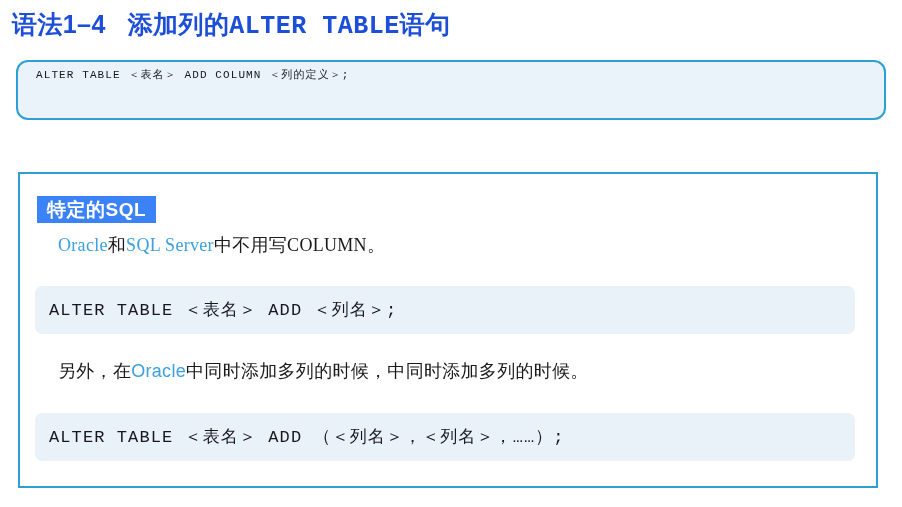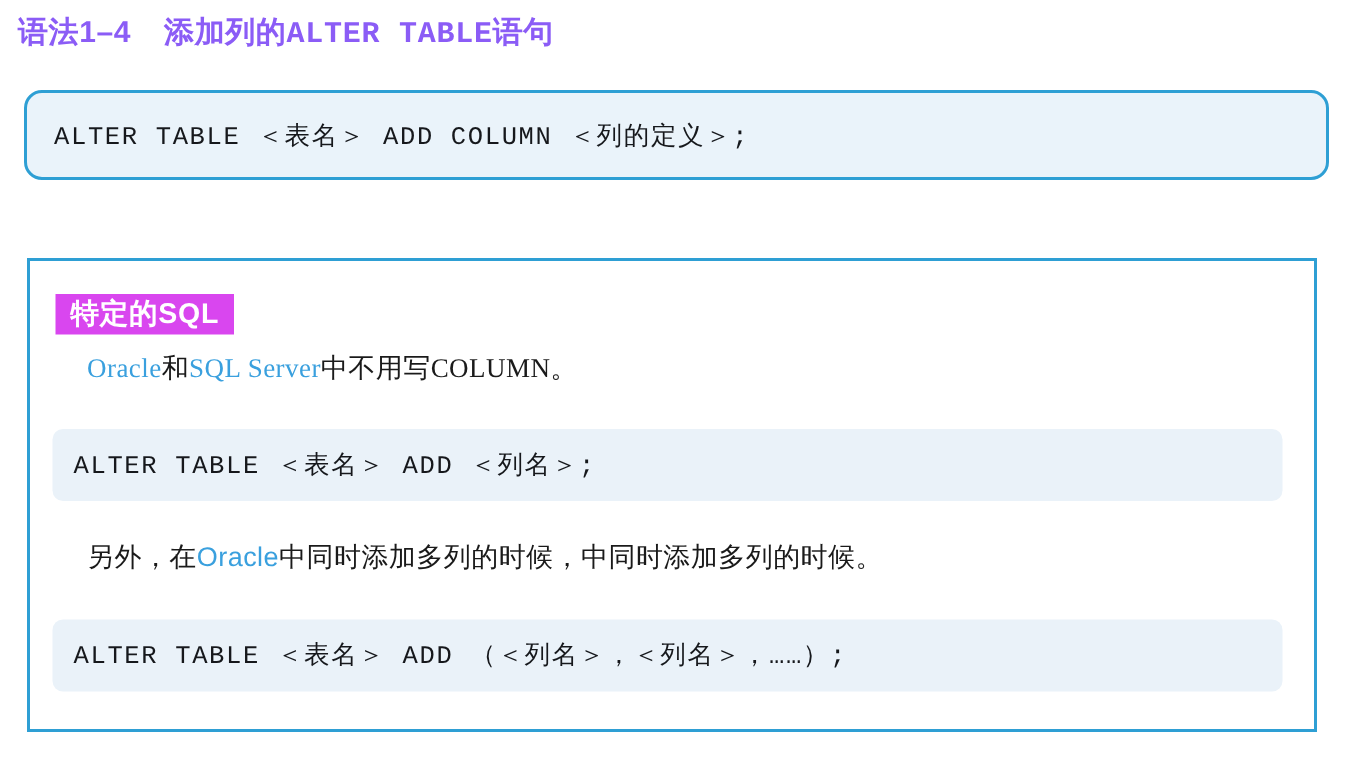--- a/index.html
+++ b/index.html
@@ -14,25 +14,25 @@
     font-family: "Liberation Sans", "DejaVu Sans", sans-serif;
     color: #1a1a1a;
     overflow: hidden;
   }
 
   
   .page-title {
     position: absolute;
     left: 12px;
     top: 8px;
-    font-size: 20px;
+    font-size: 25px;
     font-weight: bold;
     letter-spacing: 0.4px;
     white-space: nowrap;
-    color: #8b5cf6;
+    color: #1d4ed8;
   }
   .page-title .mono-part {
     font-family: "Liberation Mono", "DejaVu Sans Mono", monospace;
     font-weight: bold;
     letter-spacing: 0.5px;
   }
   .title-gap { display: inline-block; width: 22px; }
 
   
   .syntax-block {
@@ -42,23 +42,23 @@
     width: 870px;
     height: 60px;
     box-sizing: border-box;
     background: #eaf3fa;
     border: 2px solid #2e9fd4;
     border-radius: 12px;
   }
   .syntax-block .code-line {
     position: absolute;
     left: 18px;
-    top: 17px;
+    top: 5px;
     font-family: "Liberation Mono", "DejaVu Sans Mono", monospace;
-    font-size: 17px;
+    font-size: 11px;
     letter-spacing: 1.1px;
     color: #16181c;
     white-space: nowrap;
   }
 
   
   .sql-panel {
     position: absolute;
     left: 18px;
     top: 172px;
@@ -66,21 +66,21 @@
     height: 316px;
     box-sizing: border-box;
     background: #ffffff;
     border: 2px solid #2e9fd4;
   }
 
   .panel-badge {
     position: absolute;
     left: 17px;
     top: 22px;
-    background: #d946ef;
+    background: #3b82f6;
     color: #ffffff;
     font-size: 19px;
     font-weight: bold;
     line-height: 27px;
     height: 27px;
     padding: 0 10px;
     letter-spacing: 0.5px;
     white-space: nowrap;
   }
 

